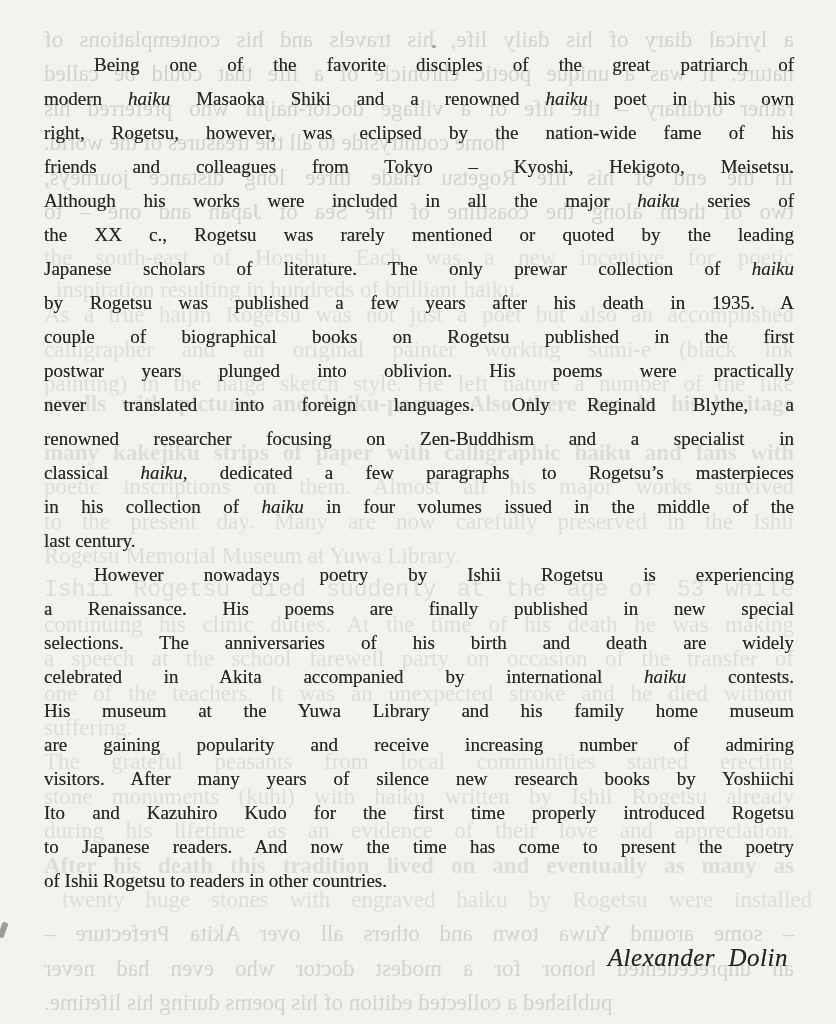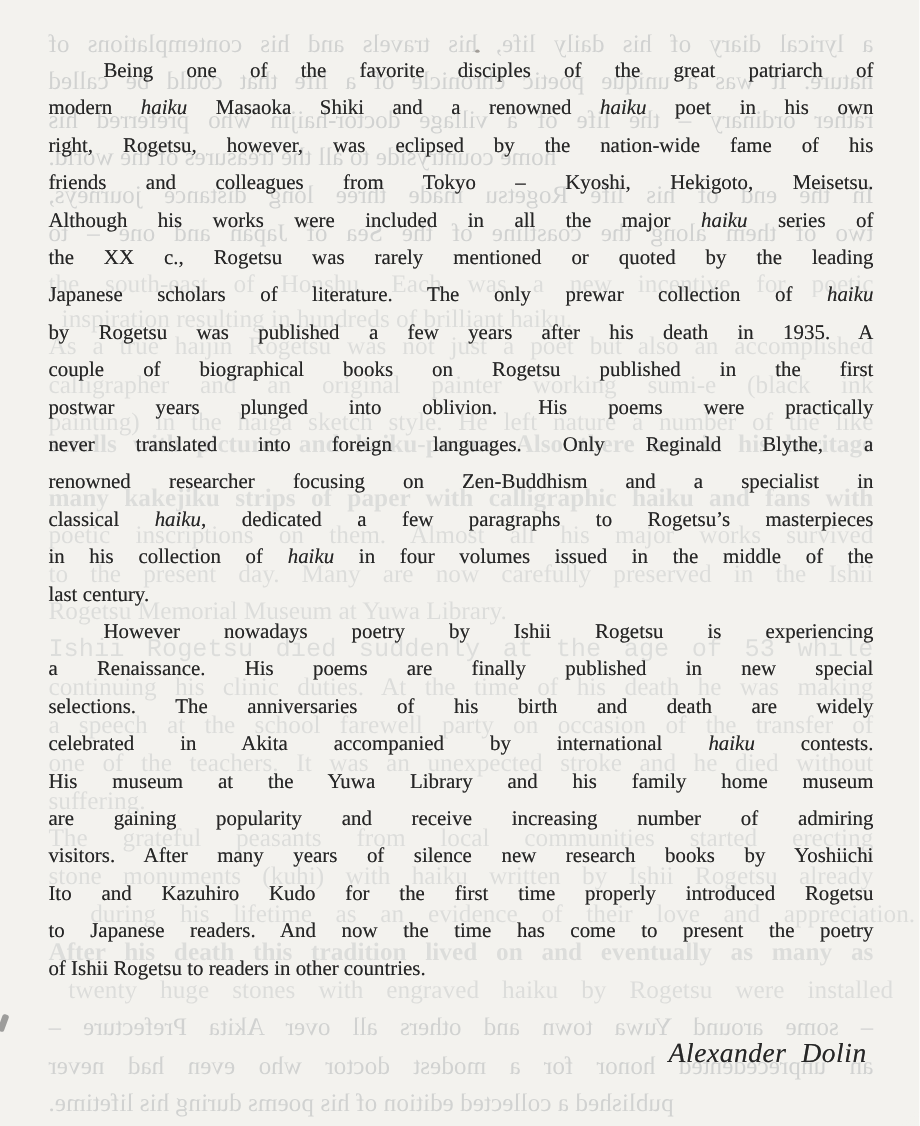--- a/index.html
+++ b/index.html
@@ -140,21 +140,21 @@
       <div class="ghost-line" style="top: 471px;">poetic inscriptions on them. Almost all his major works survived</div>
       <div class="ghost-line" style="top: 506px;">to the present day. Many are now carefully preserved in the Ishii</div>
       <div class="ghost-line short" style="top: 540px;">Rogetsu Memorial Museum at Yuwa Library.</div>
       <div class="ghost-line" style="top: 574px; font-family: Liberation Mono, monospace;">Ishii Rogetsu died suddenly at the age of 53 while actively</div>
       <div class="ghost-line" style="top: 609px;">continuing his clinic duties. At the time of his death he was making</div>
       <div class="ghost-line" style="top: 643px;">a speech at the school farewell party on occasion of the transfer of</div>
       <div class="ghost-line" style="top: 678px;">one of the teachers. It was an unexpected stroke and he died without</div>
       <div class="ghost-line short" style="top: 712px;">suffering.</div>
       <div class="ghost-line" style="top: 746px;">The grateful peasants from local communities started erecting</div>
       <div class="ghost-line" style="top: 781px;">stone monuments (kuhi) with haiku written by Ishii Rogetsu already</div>
-      <div class="ghost-line" style="top: 815px; margin-left: 38px;">during his lifetime as an evidence of their love and appreciation.</div>
+      <div class="ghost-line" style="top: 815px;">during his lifetime as an evidence of their love and appreciation.</div>
       <div class="ghost-line" style="top: 850px; font-weight: bold;">After his death this tradition lived on and eventually as many as</div>
       <div class="ghost-line" style="top: 884px; margin-left: 18px;">twenty huge stones with engraved haiku by Rogetsu were installed</div>
       <div class="ghost-line mirror" style="top: 918px;">– some around Yuwa town and others all over Akita Prefecture –</div>
       <div class="ghost-line mirror" style="top: 953px;">an unprecedented honor for a modest doctor who even had never</div>
       <div class="ghost-line mirror short" style="top: 987px;">published a collected edition of his poems during his lifetime.</div>
     </div>
 
   <div class="text-column">
       <div class="text-line indent"><span>Being one of the favorite disciples of the great patriarch of</span></div>
       <div class="text-line"><span>modern </span><span class="it">haiku</span><span> Masaoka Shiki and a renowned </span><span class="it">haiku</span><span> poet in his own</span></div>

